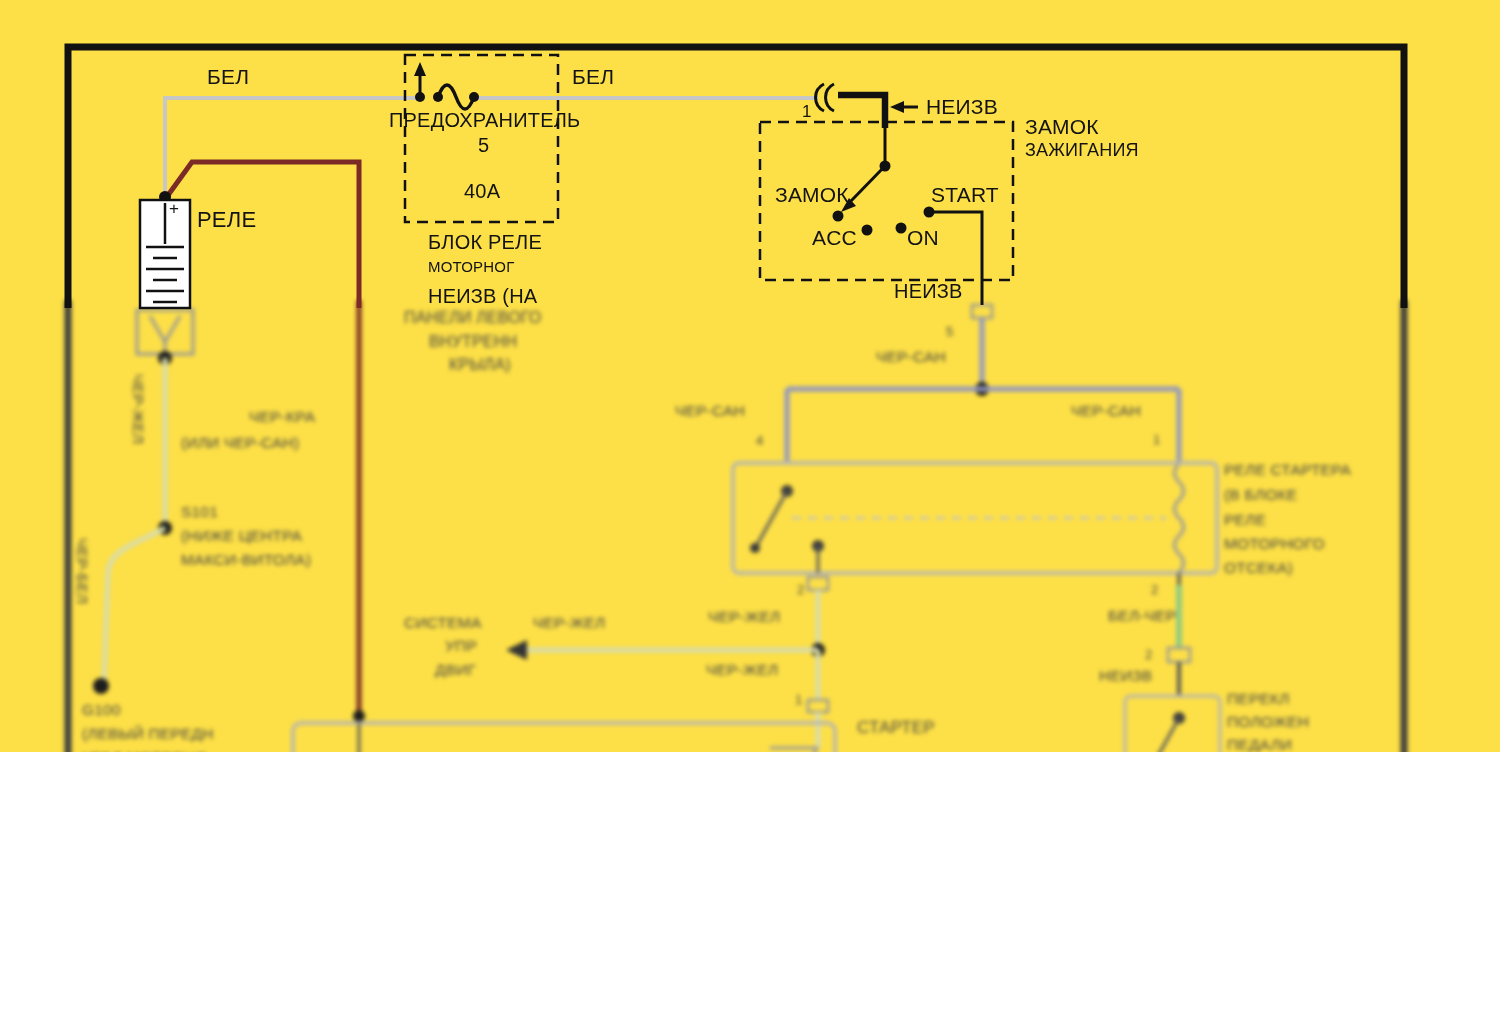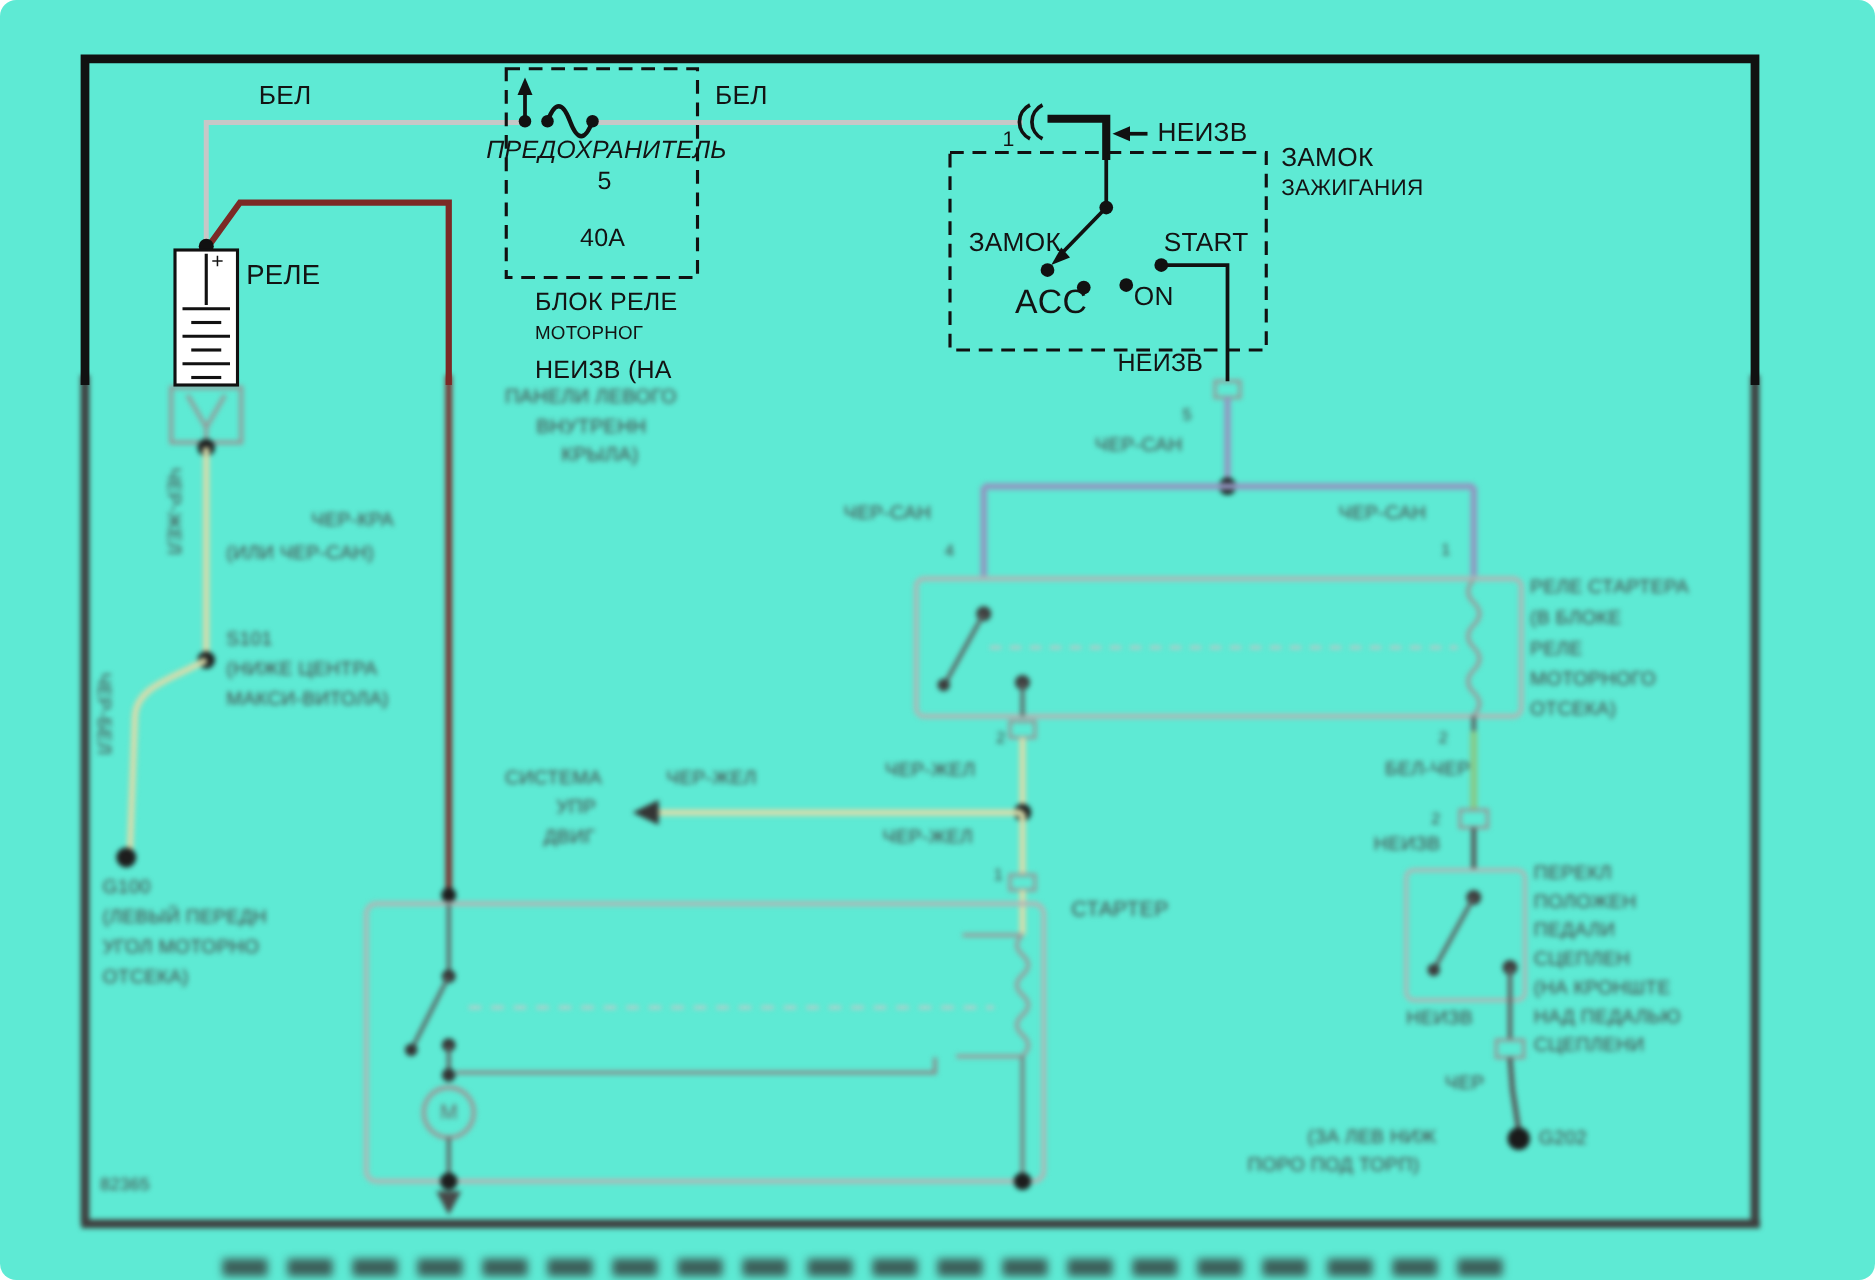--- a/index.html
+++ b/index.html
@@ -1,17 +1,17 @@
 <!DOCTYPE html>
 <html><head>
 <meta charset="utf-8">
 <style>
   html,body{margin:0;padding:0;background:#ffffff;}
-  .stage{position:relative;width:1500px;height:1024px;background:#5eead4;overflow:hidden;
-         font-family:"Liberation Sans",sans-serif;border-radius:13px;}
+  .stage{position:relative;width:1500px;height:752px;background:#fde047;overflow:hidden;
+         font-family:"Liberation Sans",sans-serif;}
   .layer{position:absolute;left:0;top:0;width:1500px;height:1024px;}
   #blur-layer{filter:blur(2.3px);}
   #caption-layer{filter:blur(3.6px);}
   svg{position:absolute;left:0;top:0;display:block;}
   .lbl{position:absolute;white-space:nowrap;line-height:1.05;color:var(--ink,#131313);
        transform-origin:0 0;letter-spacing:.2px;}
   .lbl.b{color:#454545;}
 </style>
 </head>
 <body>
@@ -231,32 +231,32 @@
       <path d="M929,212 L982,212 L982,305" stroke="#111111" stroke-width="3"></path>
       <rect x="760" y="122" width="253" height="158" stroke="#111111" stroke-width="2.5" stroke-dasharray="11 7"></rect>
       <line x1="918" y1="107" x2="899" y2="107" stroke="#111111" stroke-width="3"></line>
       <polygon points="890,107 904,101 904,113" fill="#111111"></polygon>
     </g>
   </svg>
 
   <div class="layer" id="labels-sharp">
       <div class="lbl" style="left: 207px; top: 66px; font-size: 21px;">БЕЛ</div>
       <div class="lbl" style="left: 572px; top: 66px; font-size: 21px;">БЕЛ</div>
-      <div class="lbl" style="left: 389px; top: 110px; font-size: 20px; font-style: italic;">ПРЕДОХРАНИТЕЛЬ</div>
+      <div class="lbl" style="left: 389px; top: 110px; font-size: 20px;">ПРЕДОХРАНИТЕЛЬ</div>
       <div class="lbl" style="left: 478px; top: 135px; font-size: 20px;">5</div>
       <div class="lbl" style="left: 464px; top: 181px; font-size: 20px;">40А</div>
       <div class="lbl" style="left: 428px; top: 232px; font-size: 20px;">БЛОК РЕЛЕ</div>
       <div class="lbl" style="left: 428px; top: 259px; font-size: 15px;">МОТОРНОГ</div>
       <div class="lbl" style="left: 428px; top: 286px; font-size: 20px;">НЕИЗВ (НА</div>
       <div class="lbl" style="left: 197px; top: 208px; font-size: 22px;">РЕЛЕ</div>
       <div class="lbl" style="left: 169px; top: 200px; font-size: 17px;">+</div>
       <div class="lbl" style="left: 802px; top: 103px; font-size: 17px;">1</div>
       <div class="lbl" style="left: 926px; top: 96px; font-size: 21px;">НЕИЗВ</div>
       <div class="lbl" style="left: 1025px; top: 116px; font-size: 21px;">ЗАМОК</div>
       <div class="lbl" style="left: 1025px; top: 141px; font-size: 18px;">ЗАЖИГАНИЯ</div>
       <div class="lbl" style="left: 775px; top: 184px; font-size: 21px;">ЗАМОК</div>
       <div class="lbl" style="left: 931px; top: 184px; font-size: 21px;">START</div>
-      <div class="lbl" style="left: 812px; top: 227px; font-size: 27px;">ACC</div>
+      <div class="lbl" style="left: 812px; top: 227px; font-size: 21px;">ACC</div>
       <div class="lbl" style="left: 907px; top: 227px; font-size: 21px;">ON</div>
       <div class="lbl" style="left: 894px; top: 281px; font-size: 20px;">НЕИЗВ</div>
     </div>
 
 </div>
 
 </body></html>

